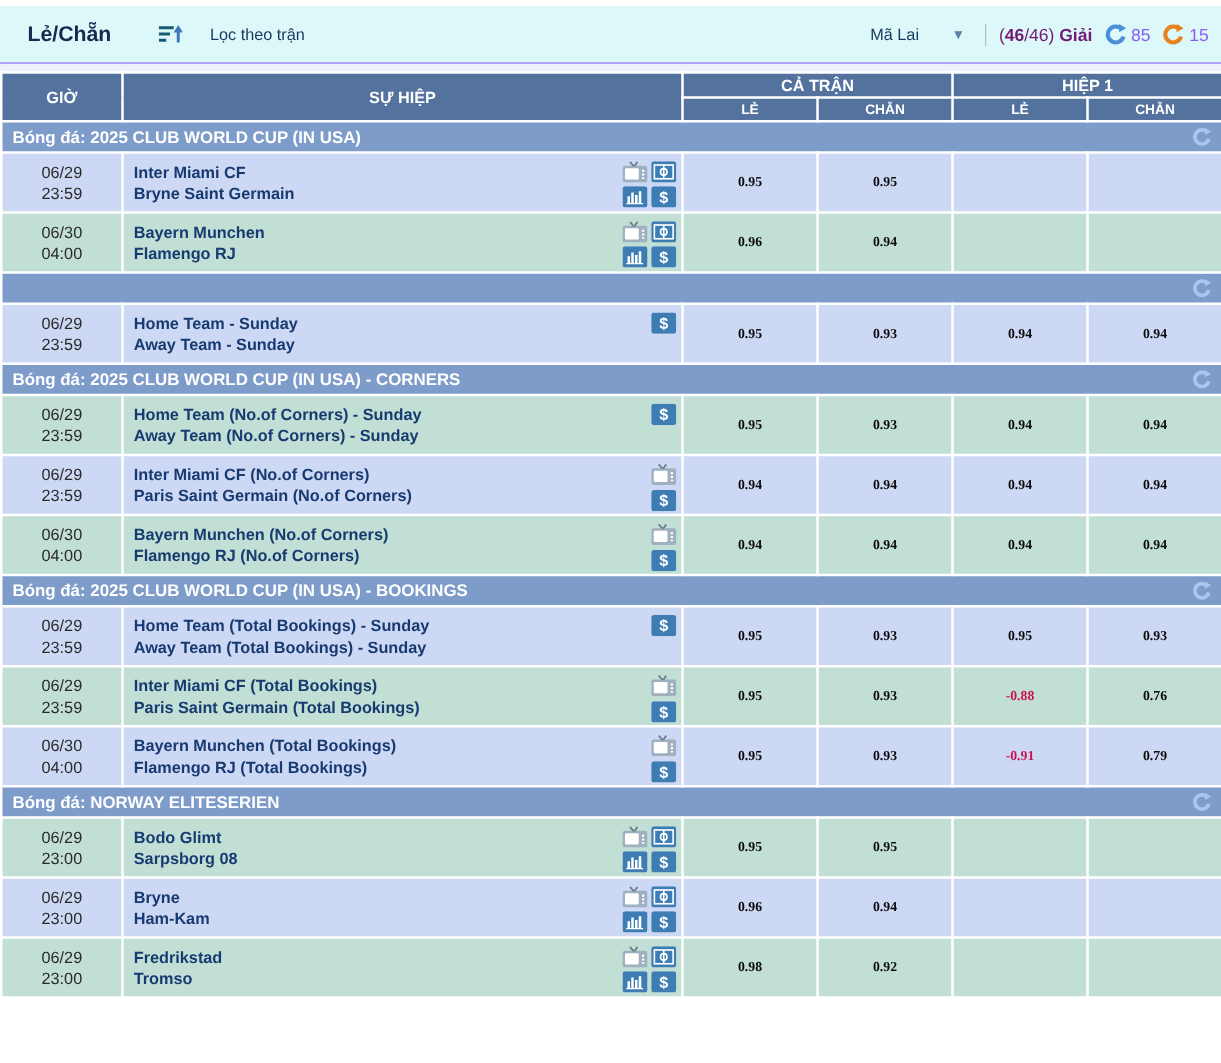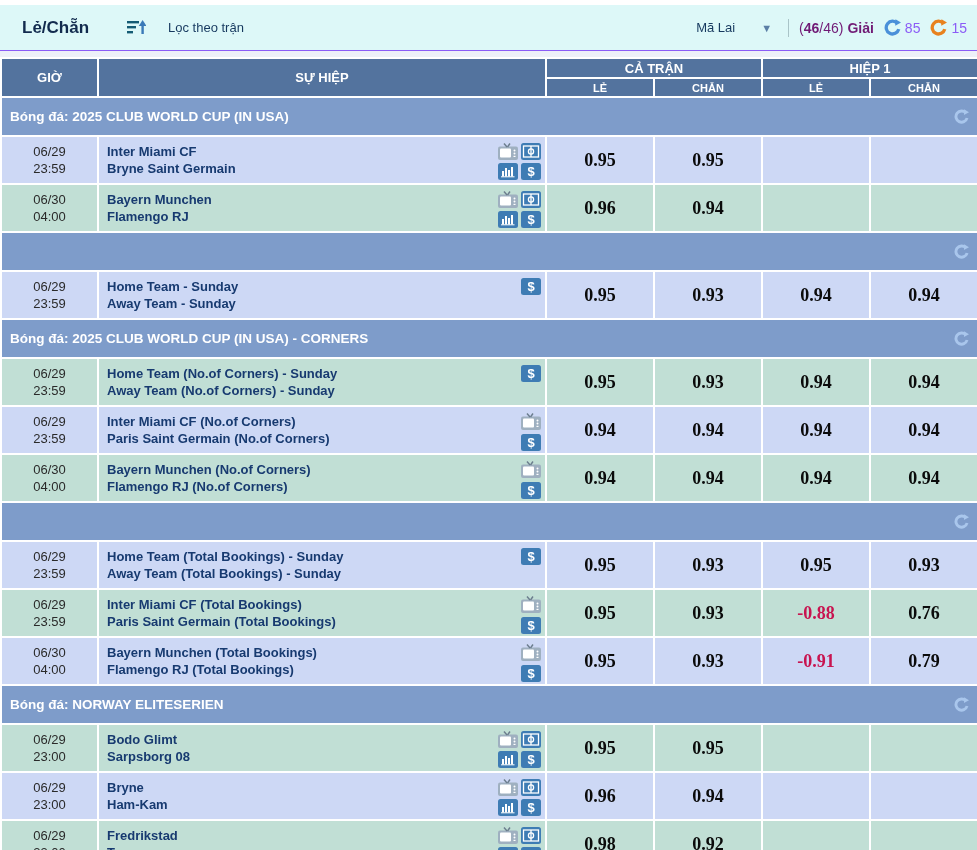--- a/index.html
+++ b/index.html
@@ -28,39 +28,39 @@
   .gap-strip{height:6px;background:#edf0f8;}
 
   
   table{width:977px;table-layout:fixed;border-collapse:collapse;}
   col.c-time{width:97px;} col.c-event{width:448px;} col.c-odds{width:108px;}
   th,td{border:2px solid #fff;padding:0;}
   thead th{background:var(--head-bg);color:#fff;font-weight:bold;}
   .th-main{height:20px;font-size:13px;}
   .th-sub{height:19px;font-size:11px;}
 
-  tr.section-row td{background:var(--section-bg);height:39px;}
+  tr.section-row td{background:var(--section-bg);height:25px;}
   .sechead{display:flex;align-items:center;position:relative;padding:0 8px;}
   .sechead .sectitle{color:#fff;font-weight:bold;font-size:13.5px;}
   .sechead .sec-refresh{margin-left:auto;display:flex;align-items:center;cursor:pointer;background:none;border:none;padding:0;}
 
   tr.data-row td{height:48px;}
   tr.lav td{background:var(--row-lav);}
   tr.green td{background:var(--row-green);}
   td.time-cell{text-align:center;font-size:13px;color:#2a2a2a;line-height:17px;}
   td.event-cell{vertical-align:middle;}
   .evwrap{display:flex;align-items:flex-start;padding:5px 4px 1px 8px;min-height:44px;}
   .evlines{flex:1;min-width:0;}
   .evlines div{font-size:13px;font-weight:bold;color:var(--team);line-height:17px;white-space:nowrap;overflow:hidden;}
   .evicons{display:flex;gap:3px;margin-left:4px;}
   .evicons.grid4{width:45px;flex-wrap:wrap;justify-content:flex-end;align-content:center;}
   .evicons.col{flex-direction:column;align-items:flex-end;justify-content:space-between;min-height:38px;}
   .evicons.col1{flex-direction:column;align-items:flex-end;justify-content:flex-start;min-height:38px;}
   .ic{width:20px;height:17px;display:inline-flex;cursor:pointer;}
-  td.odds-cell{text-align:center;font-family:"Liberation Serif",serif;font-weight:bold;font-size:18px;color:#0b0b0b;}
+  td.odds-cell{text-align:center;font-family:"Liberation Serif",serif;font-weight:bold;font-size:11px;color:#0b0b0b;}
   td.odds-cell.neg{color:var(--neg);}
 </style>
 </head>
 <body>
 
 <div class="topbar">
   <span class="page-title">Lẻ/Chẵn</span>
 
   <button class="filter-btn">
     <span style="display:inline-flex;">
@@ -398,20 +398,21 @@
           </div>
         </td>
         <td class="odds-cell">0.94</td>
         <td class="odds-cell">0.94</td>
         <td class="odds-cell">0.94</td>
         <td class="odds-cell">0.94</td>
       </tr>
       <tr class="section-row">
         <td colspan="6">
           <div class="sechead">
+            <span class="sectitle">Bóng đá: 2025 CLUB WORLD CUP (IN USA) - BOOKINGS</span>
             <button class="sec-refresh">
               <svg width="15" height="15" viewBox="0 0 16 16">
                 <path d="M12.6 4.1 A6 6 0 1 0 13.9 9.6" fill="none" stroke="#a9c6ec" stroke-width="3.1" stroke-linecap="butt"></path>
                 <polygon points="10.8,0.2 16,3.4 10.6,6.4" fill="#a9c6ec"></polygon>
               </svg>
             </button>
           </div>
         </td>
       </tr>
       <tr class="data-row lav">

